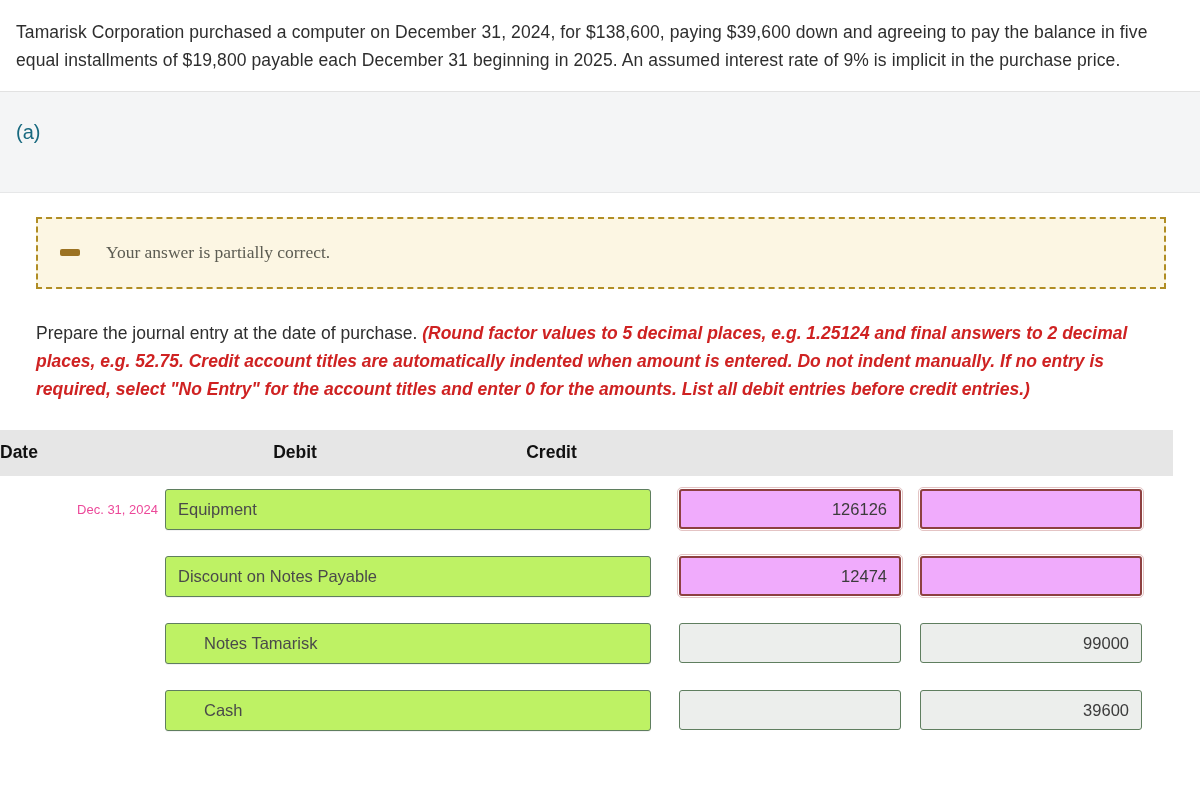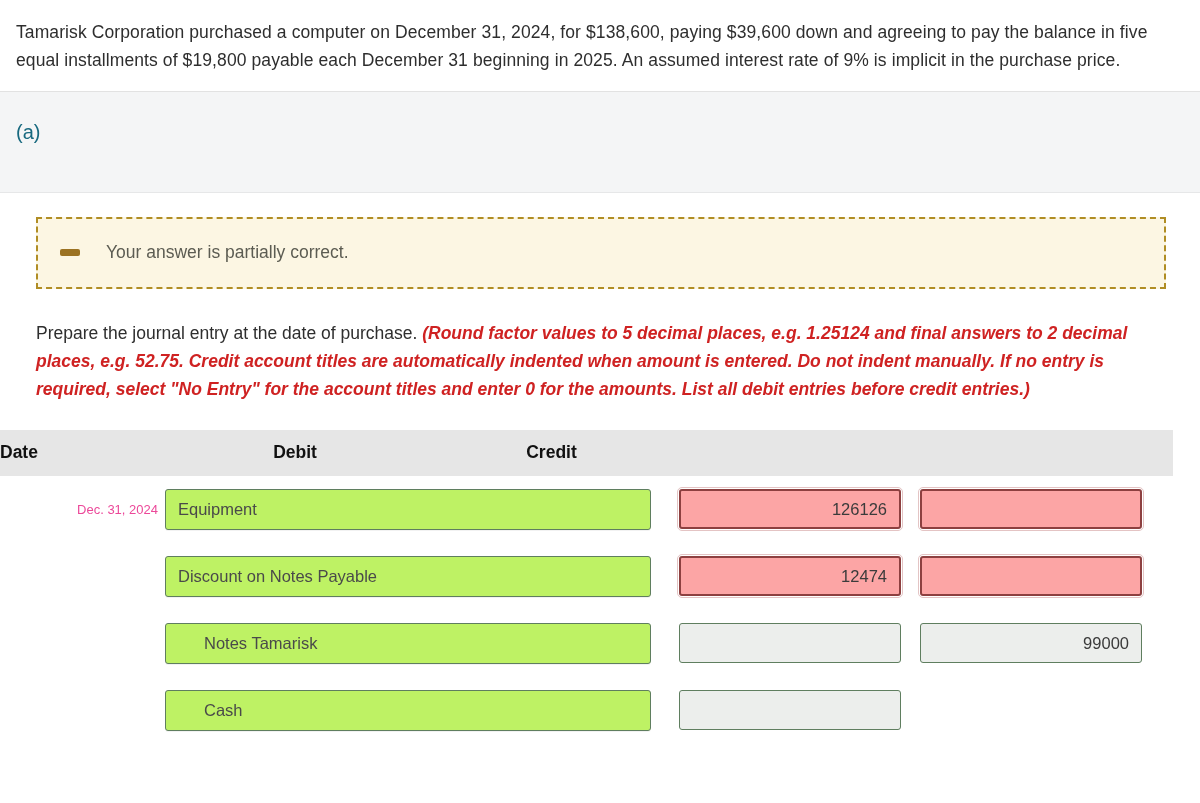--- a/index.html
+++ b/index.html
@@ -46,20 +46,21 @@
   .alert-wrap {
     padding: 24px 34px 0 36px;
   }
   .alert {
     border: 2px dashed #b08d24;
     background: #fcf6e3;
     height: 72px;
     display: flex;
     align-items: center;
     padding-left: 22px;
+    font-family: Liberation Serif, serif;
   }
   .alert-icon {
     width: 20px;
     height: 7px;
     background: #9b7222;
     border-radius: 2px;
     flex: 0 0 auto;
   }
   .alert-text {
     margin-left: 26px;
@@ -178,21 +179,21 @@
     padding-right: 12px;
     font-size: 16.5px;
     color: #3b3b3b;
   }
   .amt.ok {
     border: 1px solid #5f7e5f;
     background: #eceeec;
   }
   .amt.err {
     border: 2px solid #8d4040;
-    background: #fca5a5;
+    background: #f0abfc;
     outline: 1px solid #e4c4c4;
     outline-offset: 1px;
   }
 </style>
 </head>
 <body>
 
 <div class="problem-block">
   <div class="problem-text">Tamarisk Corporation purchased a computer on December 31, 2024, for $138,600, paying $39,600 down and agreeing to pay the balance in five equal installments of $19,800 payable each December 31 beginning in 2025. An assumed interest rate of 9% is implicit in the purchase price.</div>
 </div>
@@ -270,15 +271,18 @@
   <div class="jrow body-row">
     <div class="date-cell">
       <span class="date-clip"></span>
     </div>
     <div class="acct-cell">
       <div class="sel indent">Cash</div>
     </div>
     <div class="amt-cell-d">
       <div class="amt ok"></div>
     </div>
+    <div class="amt-cell-c">
+      <div class="amt ok">39600</div>
+    </div>
   </div>
 
 </div>
 
 </body></html>

